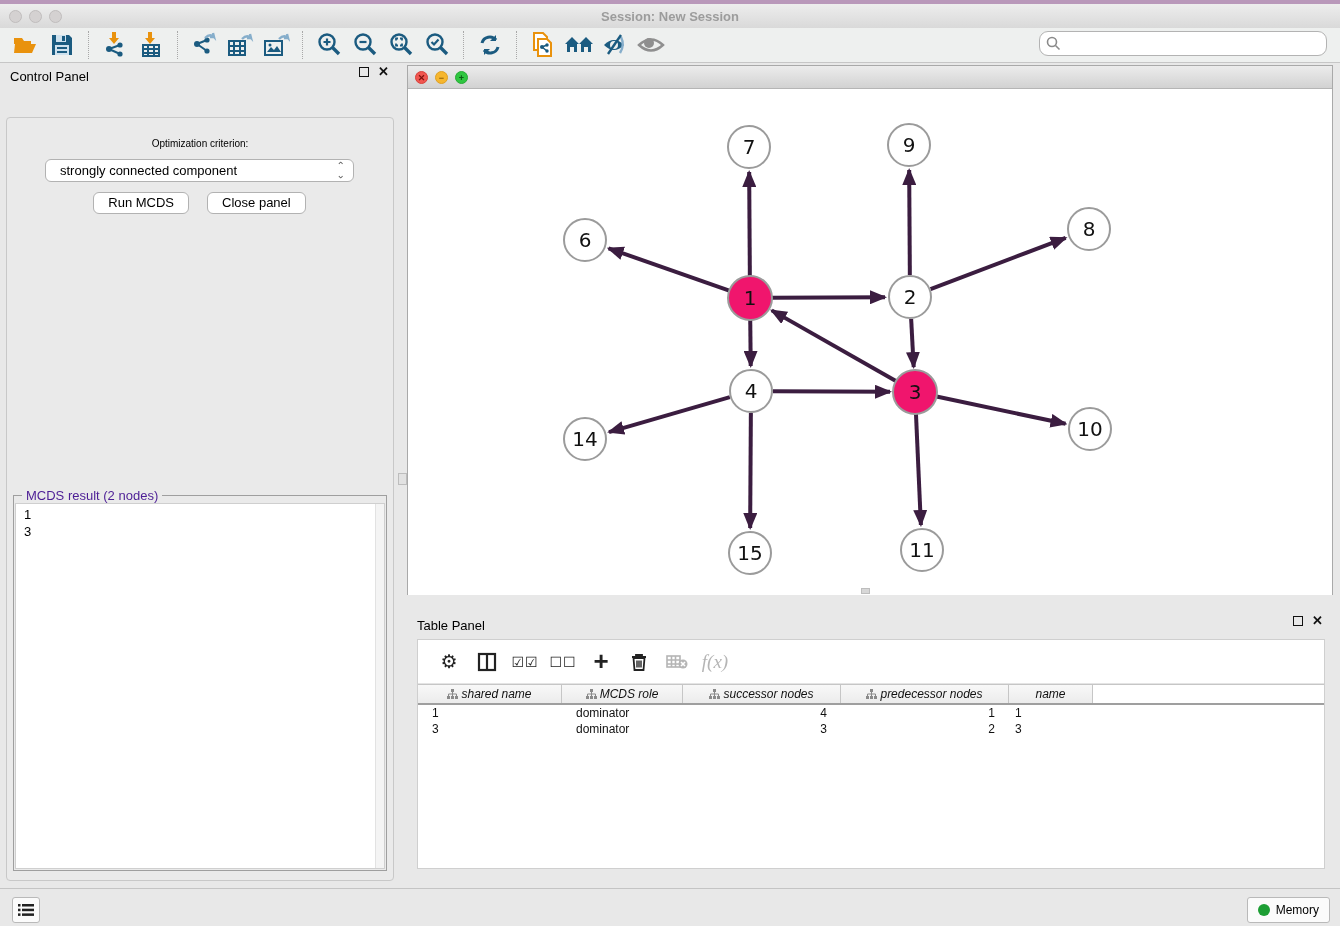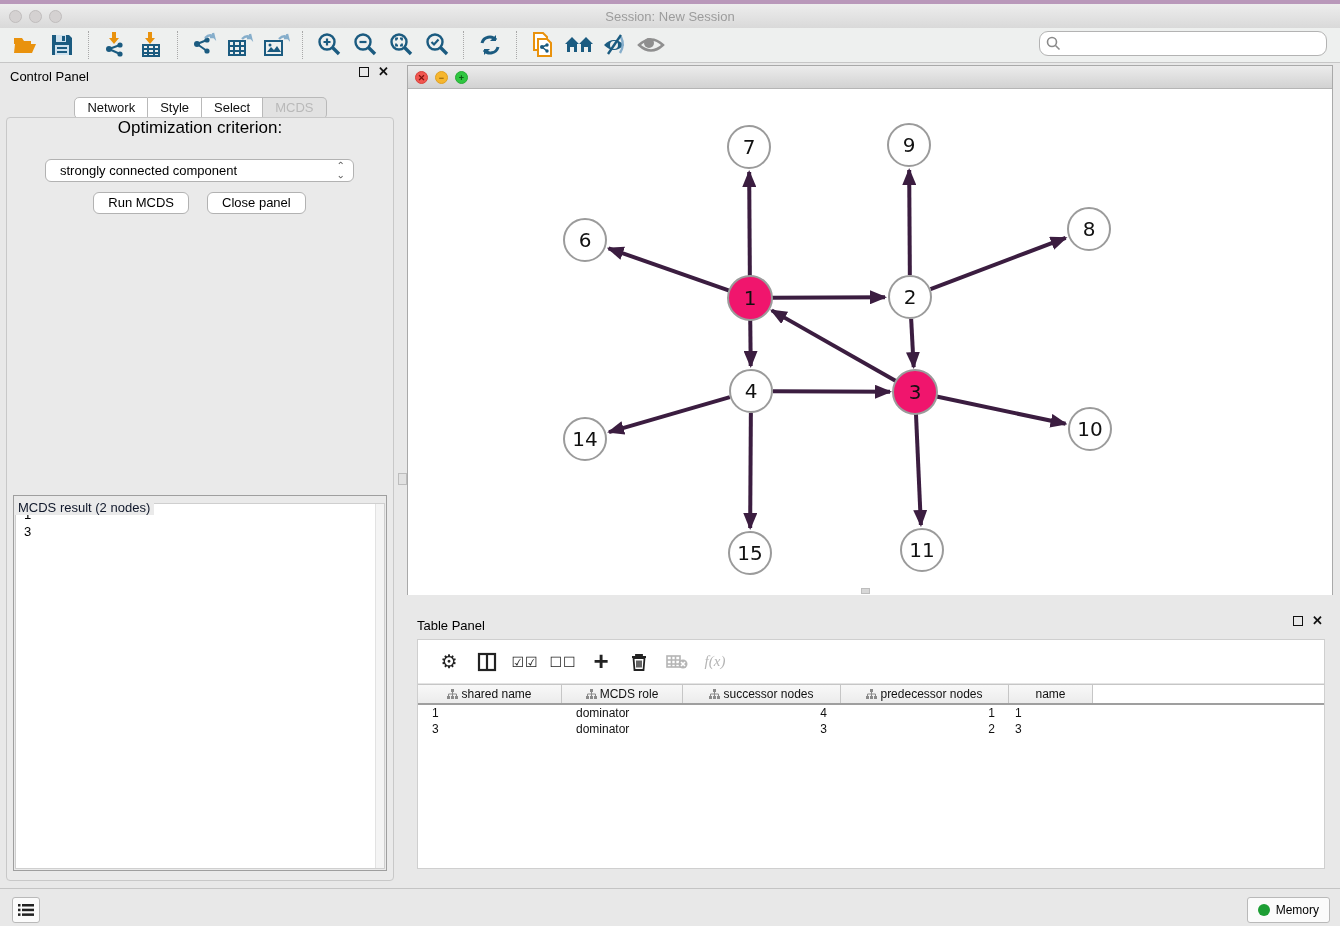--- a/index.html
+++ b/index.html
@@ -2,21 +2,21 @@
 <html><head>
 <meta charset="utf-8">
 <style>
   * { margin:0; padding:0; box-sizing:border-box; }
   html,body { width:1340px; height:926px; }
   body { font-family:"Liberation Sans", sans-serif; background:#e8e8e8; position:relative; overflow:hidden; }
 
   
   .accent-strip { position:absolute; left:0; top:0; width:1340px; height:4px; background:#b998ba; }
   .titlebar { position:absolute; left:0; top:4px; width:1340px; height:24px;
-              background:linear-gradient(#ededed,#d9d9d9); display:flex; align-items:center; }
+              background:linear-gradient(#ededed,#d9d9d9); display:flex; align-items:center;font-weight:bold; }
   .traffic { display:flex; gap:7px; margin-left:9px; }
   .tl { width:13px; height:13px; border-radius:50%; background:#d4d1d1; border:1px solid #c0bdbd; }
   .app-title { position:absolute; left:0; right:0; text-align:center; color:#9c9c9c; font-size:13px; }
 
   .toolbar { position:absolute; left:0; top:28px; width:1340px; height:35px; background:#eef0ef;
              border-bottom:1px solid #c6c6c6; display:flex; align-items:center; }
   .tgroup { display:flex; align-items:center; padding:0 8px; height:30px; }
   .tsep { width:1px; height:28px; border-left:1px dotted #a8a8a8; }
   .tbtn { width:36px; height:30px; display:flex; align-items:center; justify-content:center; cursor:default; }
   .search-wrap { position:absolute; right:13px; top:3px; width:288px; height:25px; }
@@ -35,33 +35,33 @@
   .seg { display:flex; justify-content:center; }
   .seg .tab { font-size:13px; padding:2px 12px 3px; background:#fff; border:1px solid #b9b9b9; border-left:none;
               color:#111; white-space:nowrap; }
   .seg .tab:first-child { border-left:1px solid #b9b9b9; border-radius:5px 0 0 5px; }
   .seg .tab:last-child { border-radius:0 5px 5px 0; }
   .seg .tab.active { background:#e2e2e2; color:#b9b9b9; }
 
   .cp-tabs { position:absolute; left:0; right:0; top:34px; }
   .cp-frame { position:absolute; left:6px; top:54px; width:388px; height:764px;
               border:1px solid #c8c8c8; border-radius:4px; background:#eaeaea; }
-  .opt-label { text-align:center; font-size:17px; color:#000; }
+  .opt-label { text-align:center; font-size:10px; color:#000; margin-top:20px; }
   .combo { position:absolute; left:38px; top:41px; width:309px; height:23px; background:#fff;
            border:1px solid #b2b2b2; border-radius:6px; font-size:13px; color:#000;
            display:flex; align-items:center; padding-left:14px; }
   .combo .stepper { position:absolute; right:8px; top:1px; display:flex; flex-direction:column; line-height:9px;
                     color:#555; font-size:10px; }
   .btn-row { position:absolute; left:0; right:1px; top:74px; display:flex; justify-content:center; gap:18px; }
   .mac-btn { background:#fff; border:1px solid #b2b2b2; border-radius:6px; font-size:13px; color:#000;
              padding:2px 14px 3px; font-family:"Liberation Sans",sans-serif; }
 
   .result-group { position:absolute; left:6px; top:370px; width:374px; height:383px; }
   .result-border { position:absolute; left:0; right:0; top:7px; bottom:0; border:1px solid #9f9f9f; }
-  .result-legend { position:absolute; left:1px; top:0; background:#eaeaea; padding:0 4px; font-size:13px; color:#0f172a; z-index:2;margin-top:12px; }
+  .result-legend { position:absolute; left:9px; top:0; background:#eaeaea; padding:0 4px; font-size:13px; color:#4c1d95; z-index:2; }
   .result-body { position:absolute; left:2px; right:2px; top:15px; bottom:2px; background:#fff; border:1px solid #cfcfcf;
                  font-size:13px; color:#000; padding:2px 0 0 8px; white-space:pre; line-height:17px; overflow:hidden; }
   .result-scroll { position:absolute; right:3px; top:16px; bottom:3px; width:9px; background:#f4f4f4; border-left:1px solid #e2e2e2; }
 
   
   .net-window { position:absolute; left:407px; top:65px; width:926px; height:530px;
                 border:1px solid #a9a9a9; background:#fff; }
   .net-titlebar { position:relative; height:23px; background:linear-gradient(#ececec,#d2d2d2);
                   border-bottom:1px solid #b5b5b5; display:flex; align-items:center; }
   .net-title { position:absolute; left:0; right:0; text-align:center; font-size:13px; color:#111; }
@@ -73,24 +73,24 @@
   .net-canvas { position:relative; width:924px; height:506px; background:#fff; }
   .canvas-handle { position:absolute; left:453px; bottom:1px; width:9px; height:6px; background:#d7d7d7; border:1px solid #bdbdbd; }
   .splitter-handle { position:absolute; left:398px; top:473px; width:9px; height:12px; background:#e2e2e2; border:1px solid #bdbdbd; }
 
   
   .table-panel { position:absolute; left:407px; top:612px; width:926px; height:291px; }
   .tp-container { position:absolute; left:10px; top:27px; width:908px; height:230px; background:#fff; border:1px solid #cfcfcf; }
   .tp-toolbar { height:44px; display:flex; align-items:center; gap:4px; padding-left:14px; border-bottom:1px solid #e4e4e4; }
   .tp-tbtn { width:34px; height:32px; display:flex; align-items:center; justify-content:center; font-size:19px; color:#222; }
   .tp-tbtn.dis { color:#b5b5b5; }
-  .fx { font-family:"Liberation Serif", serif; font-style:italic; font-size:15px; color:#b5b5b5; }
+  .fx { font-family:"Liberation Serif", serif; font-style:italic; font-size:19px; color:#b5b5b5; }
   .tbl-head { display:flex; height:21px; border-top:1px solid #c6c6c6; border-bottom:2px solid #9f9f9f; }
   .th { background:linear-gradient(#f8f8f8,#ececec); border-right:1px solid #c6c6c6; font-size:12px; color:#111;
-        display:flex; align-items:center; justify-content:center; gap:3px; }
+        display:flex; align-items:center; justify-content:center; gap:3px;font-style:italic; }
   .tbl-row { display:flex; height:16px; font-size:12px; color:#111; }
   .td { padding:0 14px; line-height:16px; overflow:hidden; }
   .tp-tabs { position:absolute; left:0; right:0; top:266px; }
   .tp-tabs .tab { font-weight:bold; }
 
   
   .statusbar { position:absolute; left:0; top:888px; width:1340px; height:38px; border-top:1px solid #c4c4c4; }
   .sb-left { position:absolute; left:12px; top:8px; width:28px; height:26px; background:#fbfbfb;
              border:1px solid #b9b9b9; border-radius:3px; display:flex; align-items:center; justify-content:center; }
   .sb-mem { position:absolute; right:10px; top:8px; height:26px; background:#fbfbfb; border:1px solid #b9b9b9;
@@ -268,26 +268,20 @@
 </div>
 
 <div class="control-panel">
   <div class="panel-head">
     <span class="panel-title">Control Panel</span>
     <span class="panel-head-icons">
       <span class="float-ic"></span>
       <span class="close-ic">✕</span>
     </span>
   </div>
-  <div class="seg cp-tabs" id="control-tabs">
-      <span class="tab">Network</span>
-      <span class="tab">Style</span>
-      <span class="tab">Select</span>
-      <span class="tab active">MCDS</span>
-    </div>
   <div class="cp-frame">
     <div class="opt-label">Optimization criterion:</div>
     <div class="combo">
       <span>strongly connected component</span>
       <span class="stepper">
           <span>⌃</span>
           <span style="transform:scaleY(-1);display:inline-block;">⌃</span>
         </span>
     </div>
     <div class="btn-row">

